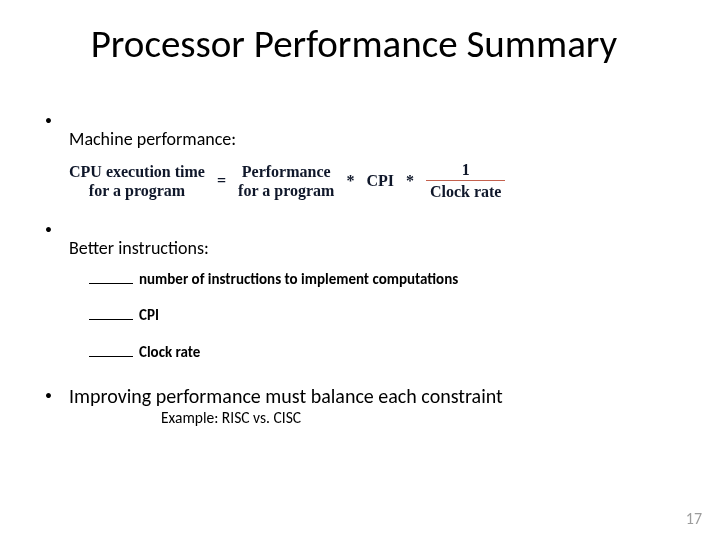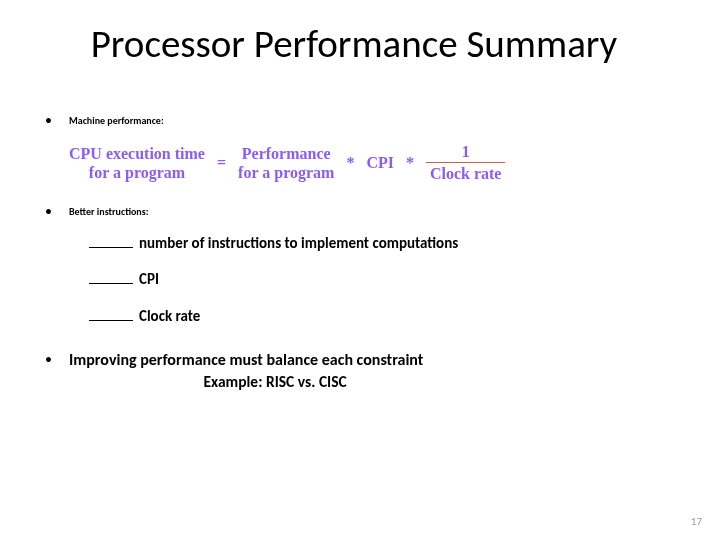--- a/index.html
+++ b/index.html
@@ -39,29 +39,30 @@
     align-items: flex-start;
     margin-bottom: 8px;
   }
   .bullet .dot {
     width: 24px;
     flex: 0 0 24px;
     font-size: 14px;
     line-height: 22px;
   }
   .bullet .btxt {
-    font-size: 10px;
-    font-weight: 700;
+    font-size: 18px;
+    font-weight: 400;
     line-height: 22px;
+    margin-top: 18px;
   }
   .equation {
     margin: 10px 0 18px 24px;
     display: flex;
     align-items: center;
-    color: #8b5cf6;
+    color: #0f172a;
     font-family: Georgia, "Times New Roman", serif;
     font-weight: 700;
     font-size: 16px;
   }
   .eq-block {
     text-align: center;
     line-height: 1.2;
   }
   .eq-op {
     padding: 0 12px;
@@ -90,36 +91,35 @@
     margin-bottom: 18px;
   }
   .blank {
     display: inline-block;
     border-bottom: 1.5px solid #000;
     width: 44px;
     height: 0.9em;
     margin-right: 6px;
   }
   .btxt2 {
-    font-size: 16px;
-    font-weight: 700;
+    font-size: 20px;
+    font-weight: 400;
     line-height: 22px;
   }
   .indent-sub {
-    margin-left: 58px;
+    margin-left: 92px;
     font-size: 15.5px;
-    font-weight: 700;
+    font-weight: 400;
     line-height: 22px;
-    text-align: center;
   }
   .pagenum {
     position: absolute;
     right: 18px;
     bottom: 12px;
-    font-size: 11px;
+    font-size: 16px;
     color: #9c9c9c;
     margin-top: 10px;
   }
 </style>
 </head>
 <body>
 
 <div class="slide">
 
   <div class="title">Processor Performance Summary</div>

